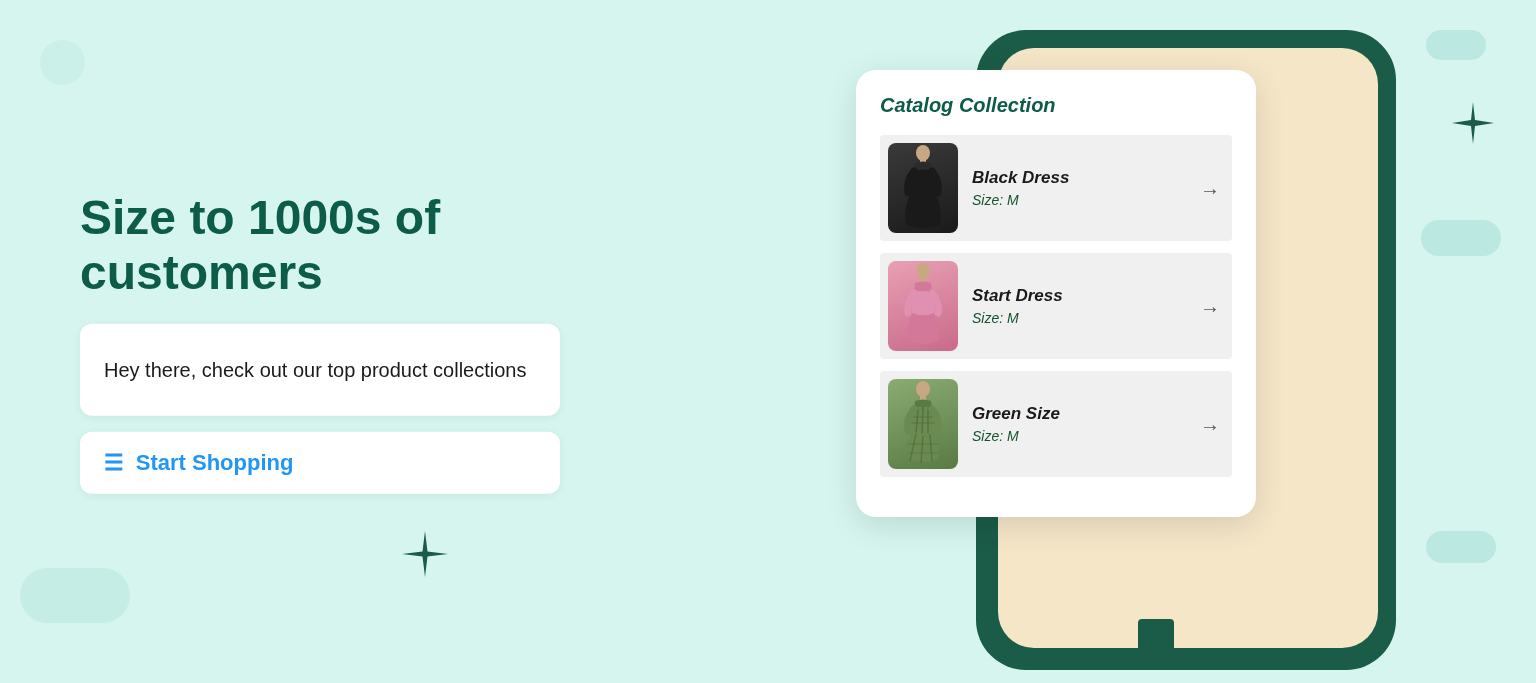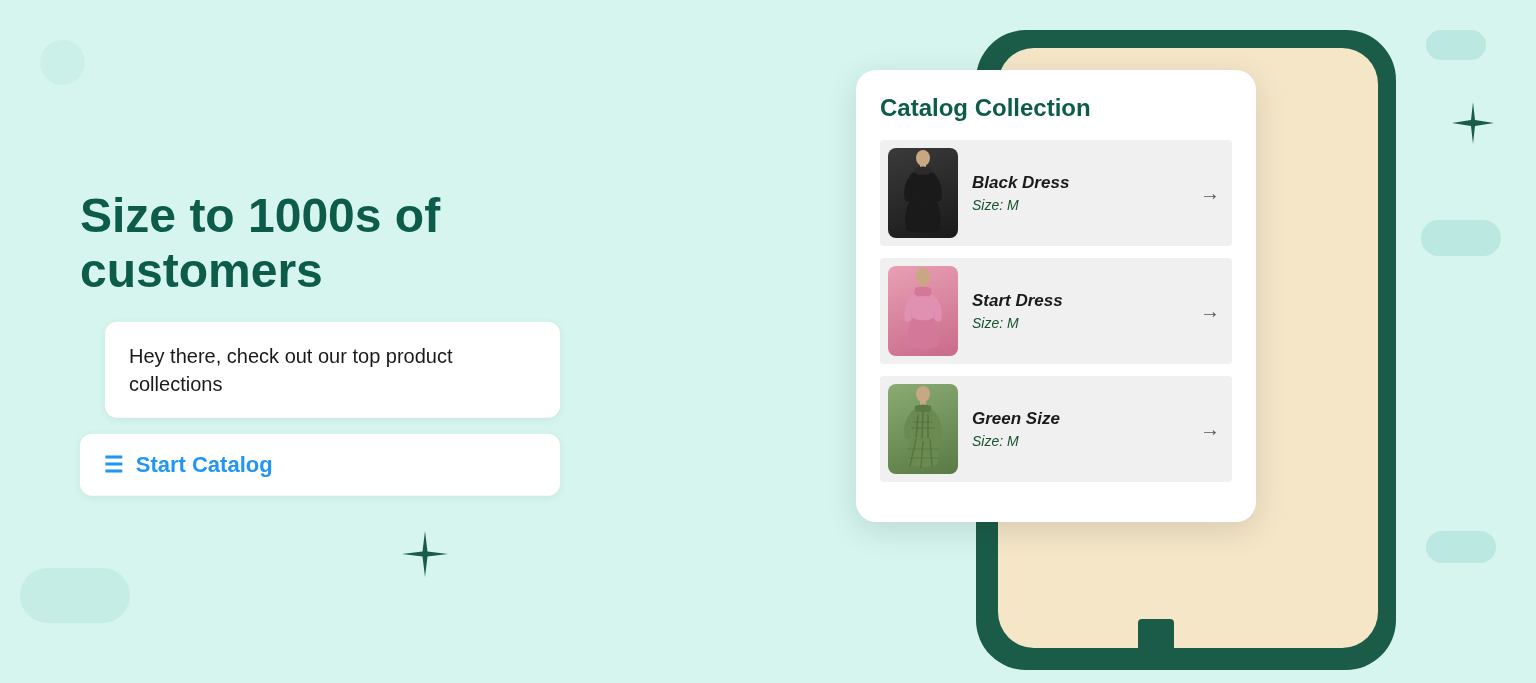--- a/index.html
+++ b/index.html
@@ -33,24 +33,23 @@
       font-size: 48px;
       font-weight: 800;
       color: #0d5c4a;
       line-height: 1.15;
       margin-bottom: 24px;
     }
 
     .message-card {
       background: white;
       border-radius: 12px;
-      padding: 20px 24px;
+      padding: 32px 24px;
       margin-bottom: 16px;
       box-shadow: 0 2px 8px rgba(0,0,0,0.06);
-      margin-left: 25px;
     }
 
     .message-text {
       font-size: 20px;
       color: #1a1a1a;
       line-height: 1.4;
     }
 
     .cta-card {
       background: white;
@@ -114,22 +113,23 @@
       top: 40px;
       width: 400px;
       background: white;
       border-radius: 20px;
       padding: 24px 24px 28px;
       box-shadow: 0 8px 32px rgba(0,0,0,0.12);
       z-index: 10;
     }
 
     .catalog-title {
-      font-size: 24px;
+      font-size: 20px;
       font-weight: 800;
+      font-style: italic;
       color: #0d5c4a;
       margin-bottom: 18px;
     }
 
     .product-item {
       display: flex;
       align-items: center;
       background: #f0f0f0;
       border-radius: 4px;
       padding: 8px 12px 8px 8px;
@@ -236,21 +236,21 @@
 
 <div class="left-section">
   <h1 class="main-heading">Size to 1000s of customers</h1>
 
   <div class="message-card">
     <p class="message-text">Hey there, check out our top product collections</p>
   </div>
 
   <div class="cta-card">
     <span class="menu-icon">☰</span>
-    <span class="cta-text">Start Catalog</span>
+    <span class="cta-text">Start Shopping</span>
   </div>
 </div>
 
 <div class="sparkle" style="left:400px;bottom:100px;">
   <svg width="50" height="50" viewBox="0 0 50 50">
     <path d="M25 2 L27.5 22.5 L48 25 L27.5 27.5 L25 48 L22.5 27.5 L2 25 L22.5 22.5 Z" fill="#1a5c48"></path>
   </svg>
 </div>
 
 <div class="phone-area">

